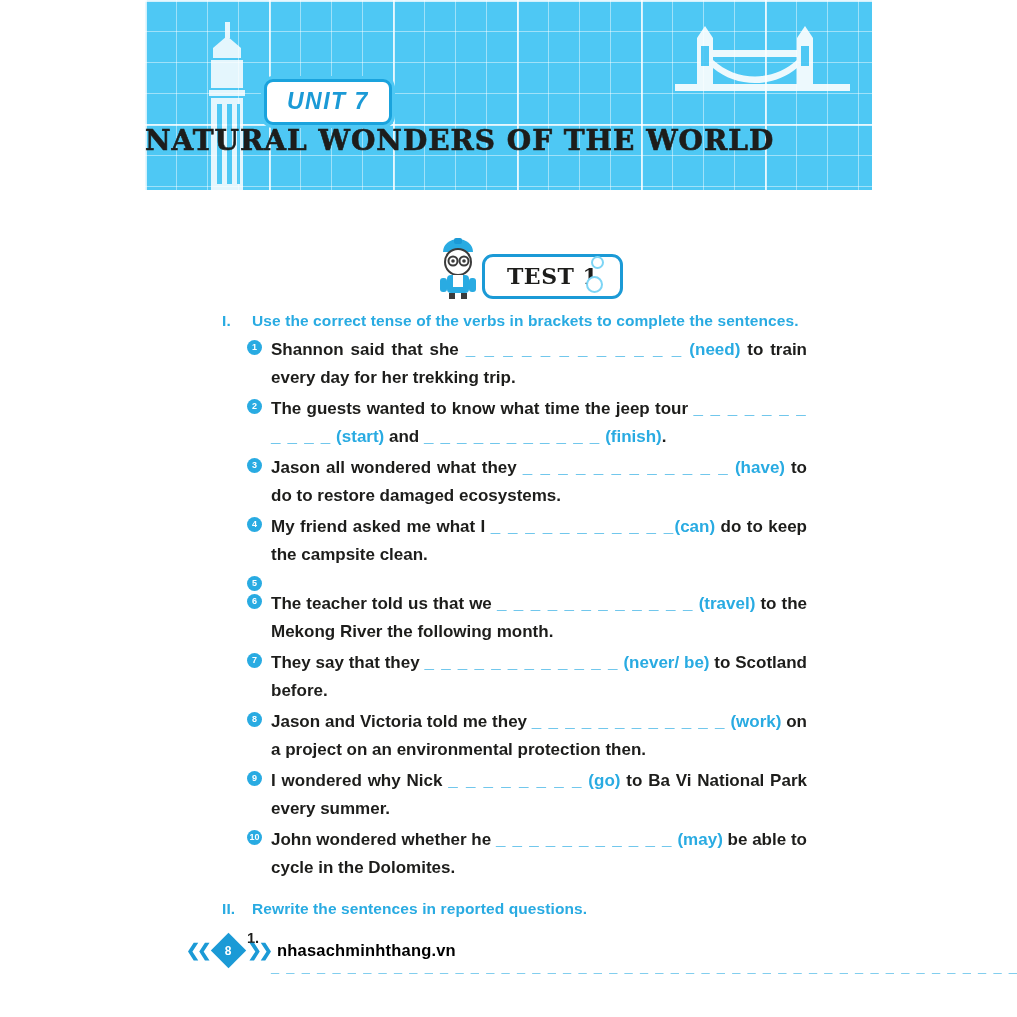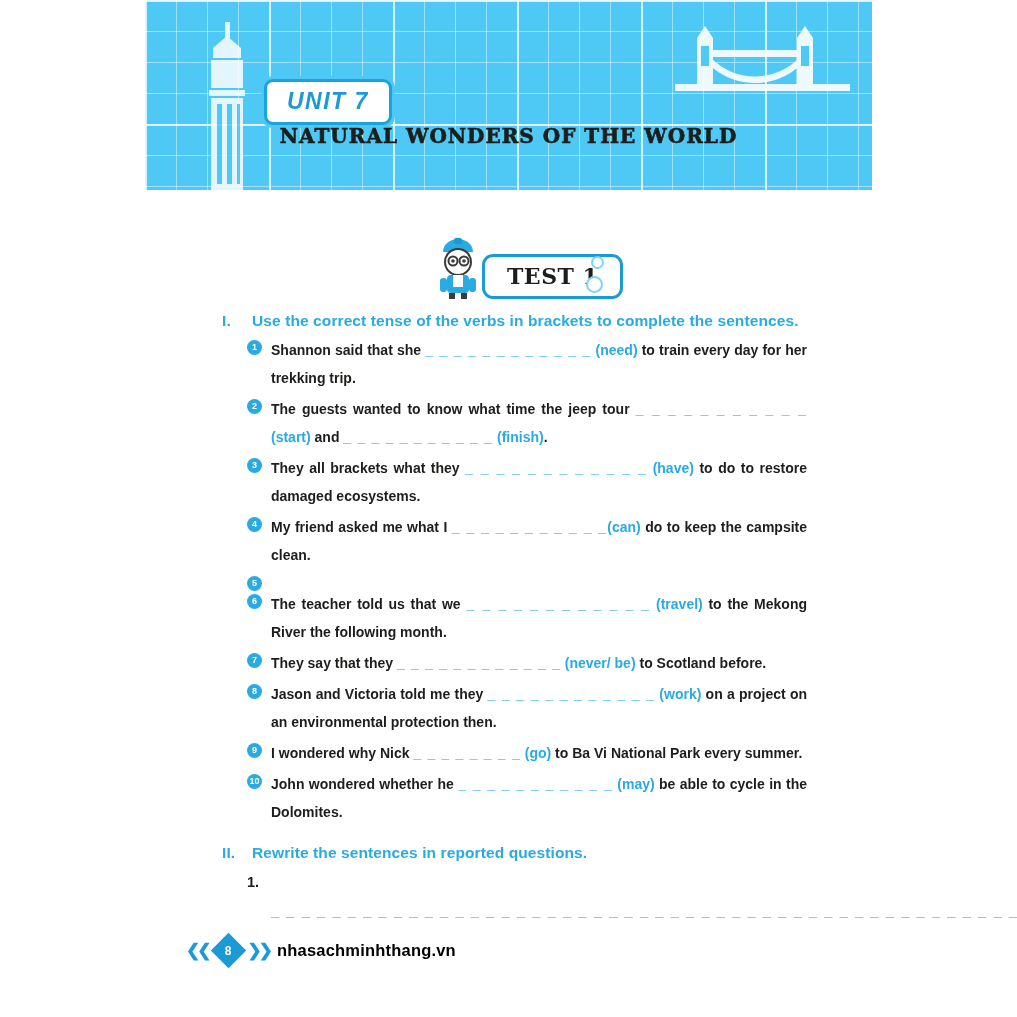--- a/index.html
+++ b/index.html
@@ -68,24 +68,23 @@
     font-style: italic;
     font-size: 23px;
     letter-spacing: 1.5px;
     box-shadow: 0 0 0 3px #4ec8f4;
   }
   .banner-title {
     position: absolute;
     left: 0;
     right: 0;
     top: 124px;
-    text-align: center;
     font-family: "DejaVu Serif", serif;
     font-weight: bold;
-    font-size: 20px;
+    font-size: 28px;
     letter-spacing: 1px;
     color: #1d1d1b;
     -webkit-text-stroke: 0.6px #1d1d1b;
   }
 
   
   .test-head {
     position: absolute;
     left: 0;
     right: 0;
@@ -170,21 +169,21 @@
     background: #29abe2;
     color: #ffffff;
     font-size: 9px;
     line-height: 15px;
     text-align: center;
     font-weight: bold;
     display: block;
   }
   .q-text {
     flex: 1;
-    font-size: 14px;
+    font-size: 17px;
     line-height: 28px;
     color: #1d1d1b;
     font-weight: bold;
     text-align: justify;
   }
   .q-text .blank {
     color: #29abe2;
     letter-spacing: 1.2px;
     font-weight: bold;
   }
@@ -337,21 +336,21 @@
         <li class="q-item">
           <span class="q-num">
             <span class="circ">2</span>
           </span>
           <span class="q-text"><span>The guests wanted to know what time the jeep tour </span><span class="blank">_ _ _ _ _ _ _ _ _ _ _</span><span class="cue"> (start)</span><span> and </span><span class="blank">_ _ _ _ _ _ _ _ _ _ _</span><span class="cue"> (finish)</span><span>.</span></span>
         </li>
         <li class="q-item">
           <span class="q-num">
             <span class="circ">3</span>
           </span>
-          <span class="q-text"><span>They all brackets what they </span><span class="blank">_ _ _ _ _ _ _ _ _ _ _ _</span><span class="cue"> (have)</span><span> to do to restore damaged ecosystems.</span></span>
+          <span class="q-text"><span>Jason all wondered what they </span><span class="blank">_ _ _ _ _ _ _ _ _ _ _ _</span><span class="cue"> (have)</span><span> to do to restore damaged ecosystems.</span></span>
         </li>
         <li class="q-item">
           <span class="q-num">
             <span class="circ">4</span>
           </span>
           <span class="q-text"><span>My friend asked me what I </span><span class="blank">_ _ _ _ _ _ _ _ _ _ _</span><span class="cue">(can)</span><span> do to keep the campsite clean.</span></span>
         </li>
         <li class="q-item">
           <span class="q-num">
             <span class="circ">5</span>

